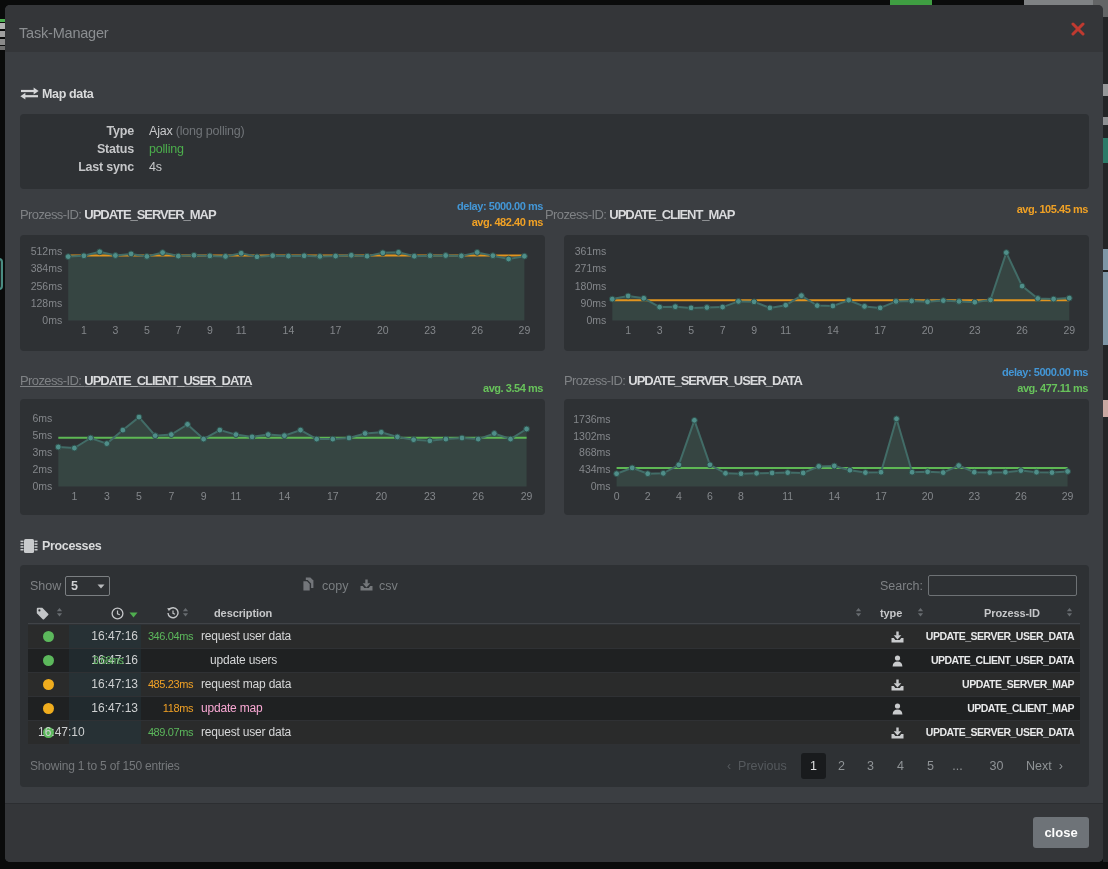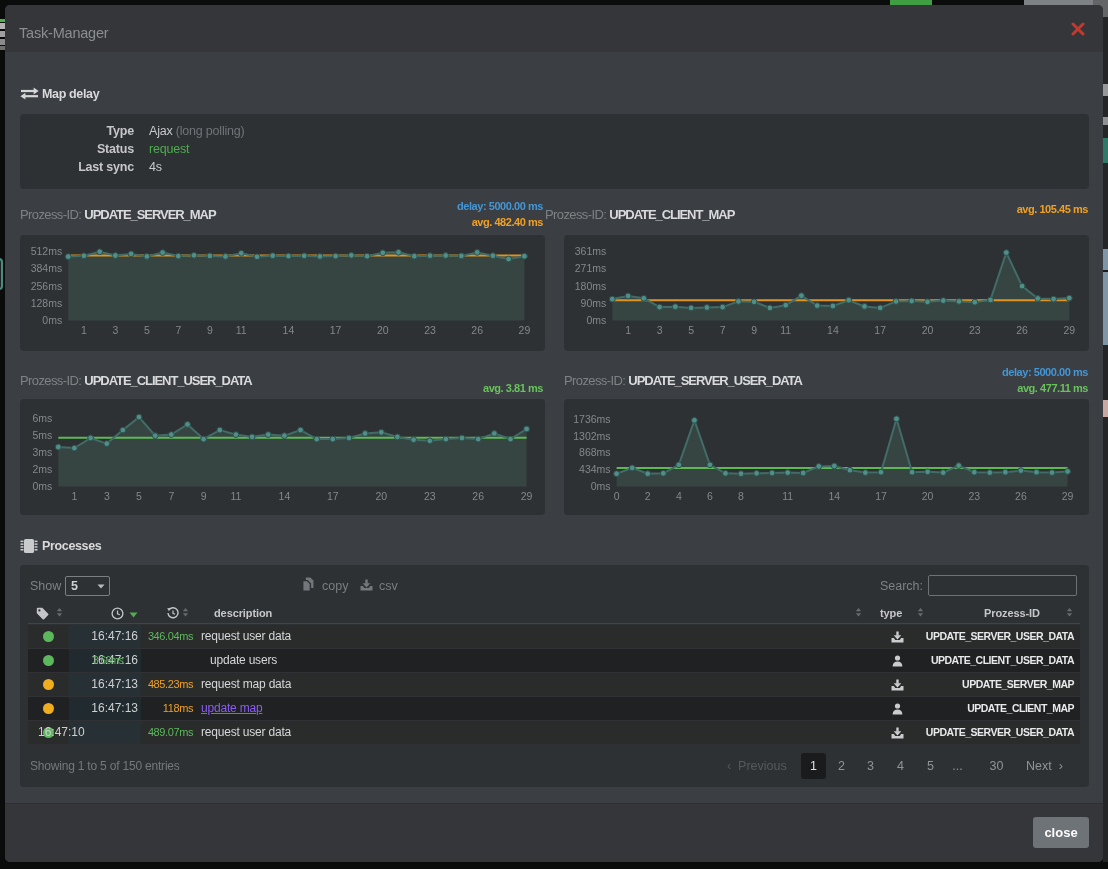--- a/index.html
+++ b/index.html
@@ -43,38 +43,38 @@
 </div>
 
 <svg width="19" height="13" viewBox="0 0 19 13" style="position:absolute;left:20px;top:87px;">
     <g fill="#d5d6d8">
       <rect x="1" y="2.9" width="13" height="2.2"></rect>
       <polygon points="13.6,0.6 18.6,4 13.6,7.4"></polygon>
       <rect x="5" y="8.1" width="13" height="2.2"></rect>
       <polygon points="5.4,5.8 0.4,9.2 5.4,12.6"></polygon>
     </g>
   </svg>
-<div style="position:absolute;left:42px;top:87px;font-size:12.5px;font-weight:bold;color:#d9dadb;letter-spacing:-0.35px;">Map delay</div>
+<div style="position:absolute;left:42px;top:87px;font-size:12.5px;font-weight:bold;color:#d9dadb;letter-spacing:-0.35px;">Map data</div>
 
 <div class="panel" style="left:20px;top:114px;width:1069px;height:75px;"></div>
 <div class="il" style="top:124px;">Type</div>
 <div class="il" style="top:142px;">Status</div>
 <div class="il" style="top:160px;">Last sync</div>
 <div class="iv" style="top:124px;">Ajax <span style="color:#707478;">(long polling)</span></div>
-<div class="iv" style="top:142px;color:#4cae4c;">request</div>
+<div class="iv" style="top:142px;color:#4cae4c;">polling</div>
 <div class="iv" style="top:160px;">4s</div>
 
 <div class="ct" style="left:20px;top:207px;">Prozess-ID: <b>UPDATE_SERVER_MAP</b></div>
 <div class="dv" style="left:343px;top:200px;color:#4397d7;">delay: 5000.00 ms</div>
 <div class="dv" style="left:343px;top:216px;color:#f0a125;">avg. 482.40 ms</div>
 <div class="ct" style="left:545px;top:207px;">Prozess-ID: <b>UPDATE_CLIENT_MAP</b></div>
 <div class="dv" style="left:888px;top:203px;color:#f0a125;">avg. 105.45 ms</div>
 
-<div class="ct" style="left:20px;top:373px;">Prozess-ID: <b>UPDATE_CLIENT_USER_DATA</b></div>
-<div class="dv" style="left:343px;top:382px;color:#68c35b;">avg. 3.81 ms</div>
+<div class="ct" style="left:20px;top:373px;text-decoration:underline;">Prozess-ID: <b>UPDATE_CLIENT_USER_DATA</b></div>
+<div class="dv" style="left:343px;top:382px;color:#68c35b;">avg. 3.54 ms</div>
 <div class="ct" style="left:564px;top:373px;">Prozess-ID: <b>UPDATE_SERVER_USER_DATA</b></div>
 <div class="dv" style="left:888px;top:366px;color:#4397d7;">delay: 5000.00 ms</div>
 <div class="dv" style="left:888px;top:382px;color:#68c35b;">avg. 477.11 ms</div>
 
 <div class="panel" style="left:20px;top:235px;width:525px;height:116px;"></div>
 <div class="panel" style="left:564px;top:235px;width:525px;height:116px;"></div>
 <div class="panel" style="left:20px;top:399px;width:525px;height:116px;"></div>
 <div class="panel" style="left:564px;top:399px;width:525px;height:116px;"></div>
 <svg width="525" height="116" style="position:absolute;left:20px;top:235px;font-family:'Liberation Sans',sans-serif;">
     <text x="42.2" y="20.0" text-anchor="end" font-size="10.5" fill="#84878b">512ms</text>
@@ -408,21 +408,21 @@
       <path d="M0.5,7 L0.5,11.5 L12.5,11.5 L12.5,7 L10.2,7 L8.7,9 L4.3,9 L2.8,7 Z"></path>
     </g>
   </svg>
 <div style="position:absolute;left:774px;top:673px;width:300px;height:23px;line-height:23px;text-align:right;color:#e8e9ea;font-size:10.5px;font-weight:bold;letter-spacing:-0.5px;">UPDATE_SERVER_MAP</div>
 <div style="position:absolute;left:28px;top:696px;width:1052px;height:1px;background:#2f3134;"></div>
 <div style="position:absolute;left:28px;top:697px;width:1052px;height:23px;background:#1f2122;"></div>
 <div style="position:absolute;left:69px;top:697px;width:72px;height:23px;background:#212a2e;"></div>
 <div style="position:absolute;left:43px;top:703px;width:11px;height:11px;border-radius:50%;background:#f0ad1e;"></div>
 <div style="position:absolute;left:38px;top:697px;width:100px;height:23px;line-height:23px;text-align:right;color:#ced0d1;font-size:12px;">16:47:13</div>
 <div style="position:absolute;left:93px;top:697px;width:100px;height:23px;line-height:23px;text-align:right;color:#f0a125;font-size:11px;letter-spacing:-0.4px;">118ms</div>
-<div style="position:absolute;left:201px;top:697px;height:23px;line-height:23px;color:#8b5cf6;font-size:12px;letter-spacing:-0.2px;text-decoration:underline;">update map</div>
+<div style="position:absolute;left:201px;top:697px;height:23px;line-height:23px;color:#f9a8d4;font-size:12px;letter-spacing:-0.2px;">update map</div>
 <svg width="11" height="12" viewBox="0 0 11 12" style="position:absolute;left:892px;top:703px;">
     <g fill="#c9cbcd">
       <circle cx="5.5" cy="3" r="2.6"></circle>
       <path d="M0.6,11.5 C0.6,8.2 2.7,6.6 5.5,6.6 C8.3,6.6 10.4,8.2 10.4,11.5 Z"></path>
     </g>
   </svg>
 <div style="position:absolute;left:774px;top:697px;width:300px;height:23px;line-height:23px;text-align:right;color:#e8e9ea;font-size:10.5px;font-weight:bold;letter-spacing:-0.5px;">UPDATE_CLIENT_MAP</div>
 <div style="position:absolute;left:28px;top:720px;width:1052px;height:1px;background:#2f3134;"></div>
 <div style="position:absolute;left:28px;top:721px;width:1052px;height:23px;background:#2a2b2b;"></div>
 <div style="position:absolute;left:69px;top:721px;width:72px;height:23px;background:#273135;"></div>

